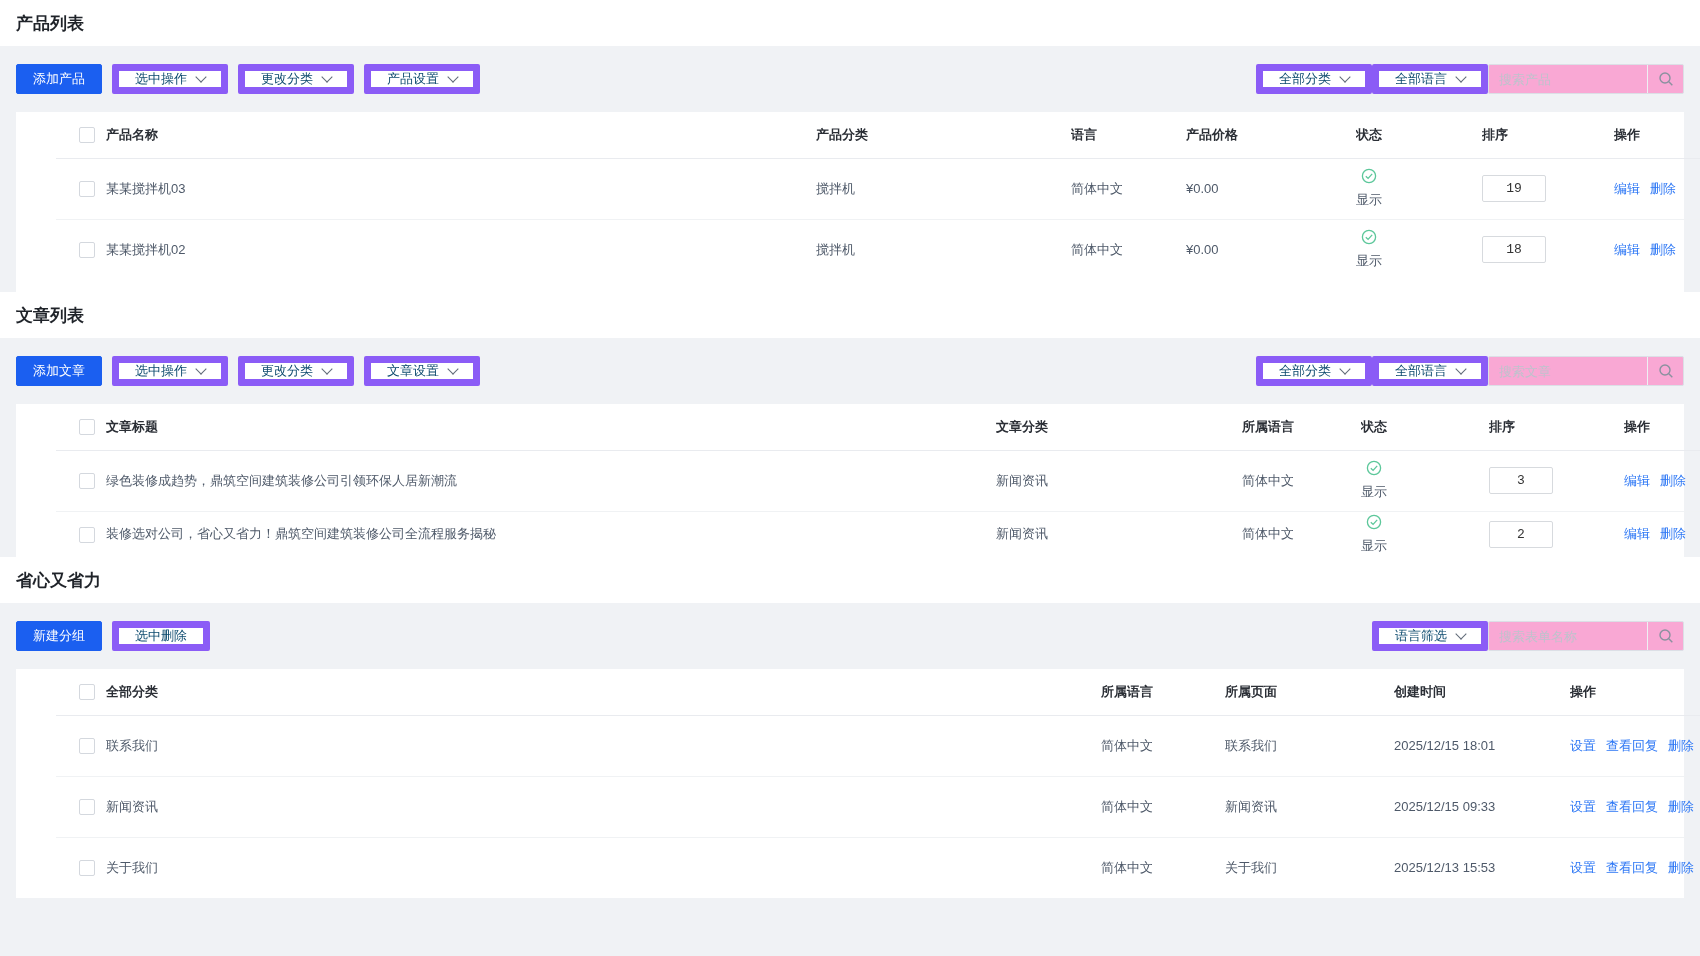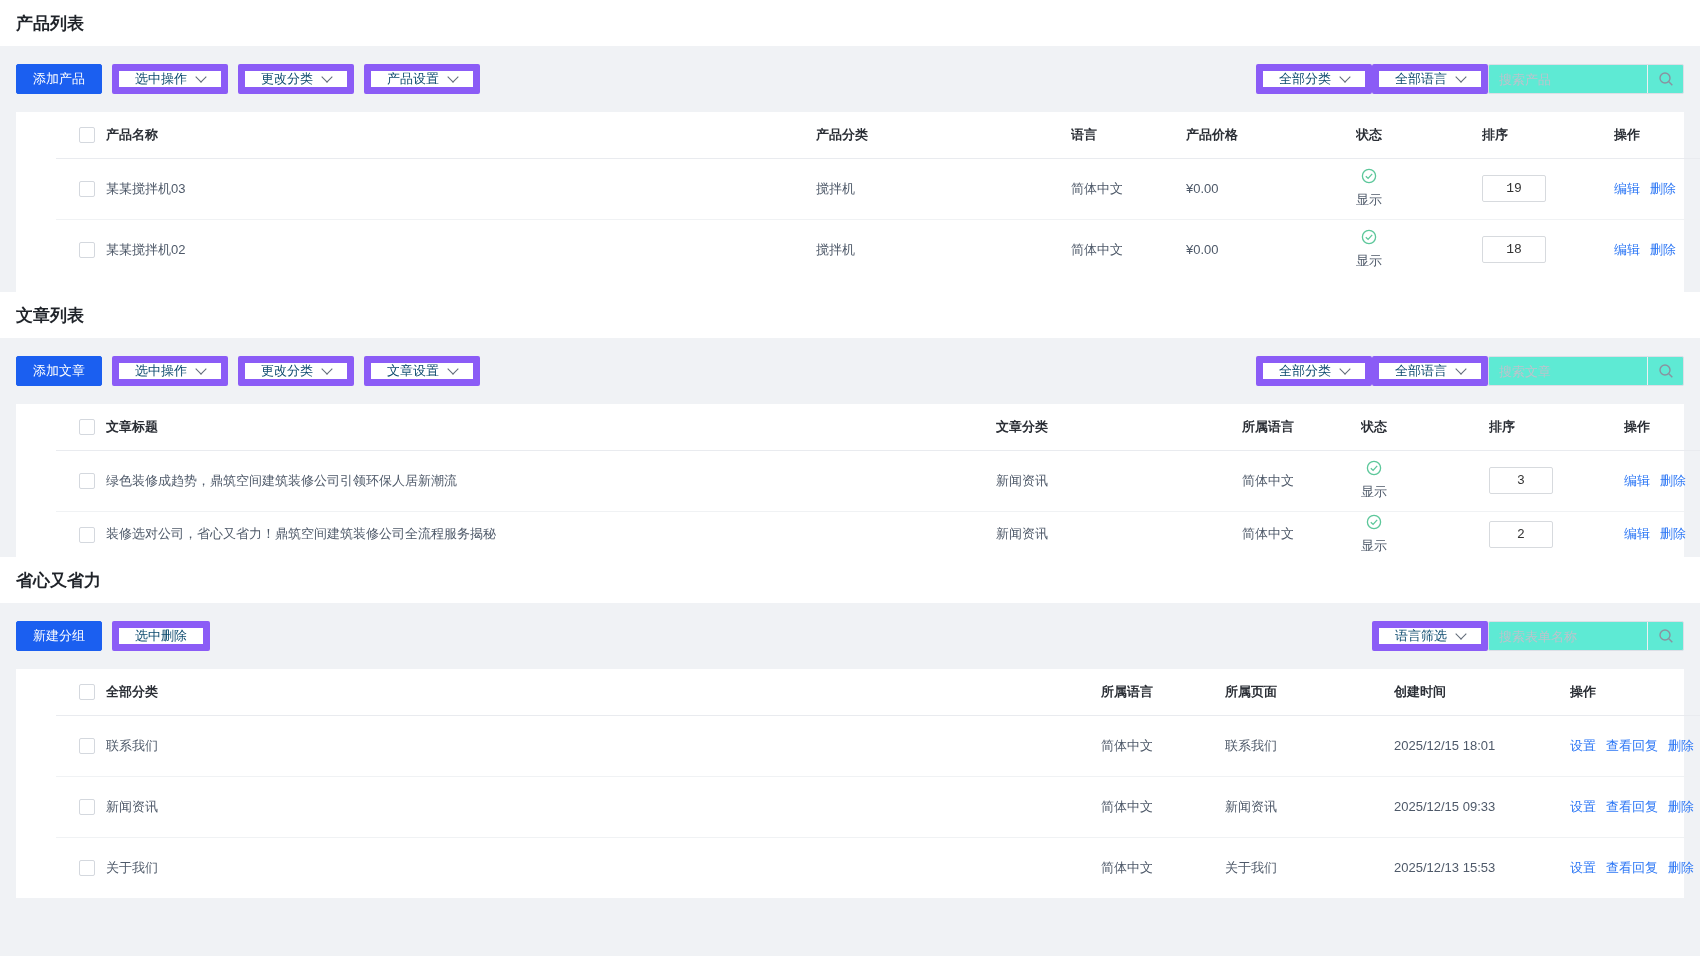--- a/index.html
+++ b/index.html
@@ -28,21 +28,21 @@
     height:30px; display:inline-flex; align-items:center; justify-content:center;
     padding:0 16px; font-size:13px; border-radius:2px; cursor:pointer;
     background:#fff; border:7px solid #8b5cf6; color:#0c4a6e; gap:10px; white-space:nowrap;
   }
   .btn-primary { background:var(--accent); border:1px solid var(--accent); color:#fff; }
   .chev {
     width:8px; height:8px; border-right:1.5px solid #606a78; border-bottom:1.5px solid #606a78;
     transform:rotate(45deg); margin-top:-4px; flex:0 0 auto;
   }
   .search-box {
-    height:30px; width:196px; background:#5eead4; border:1px solid #dcdfe6; border-radius:2px;
+    height:30px; width:196px; background:#f9a8d4; border:1px solid #dcdfe6; border-radius:2px;
     display:flex; align-items:center;
   }
   .search-box input {
     flex:1; min-width:0; border:none; outline:none; height:100%; padding:0 10px;
     font-size:13px; font-family:inherit; color:#333; background:transparent;
   }
   .search-box input::placeholder { color:#bdc3cc; }
   .search-btn {
     width:36px; height:100%; display:flex; align-items:center; justify-content:center;
     border-left:1px solid #eef0f3; cursor:pointer; color:#8a919f;

